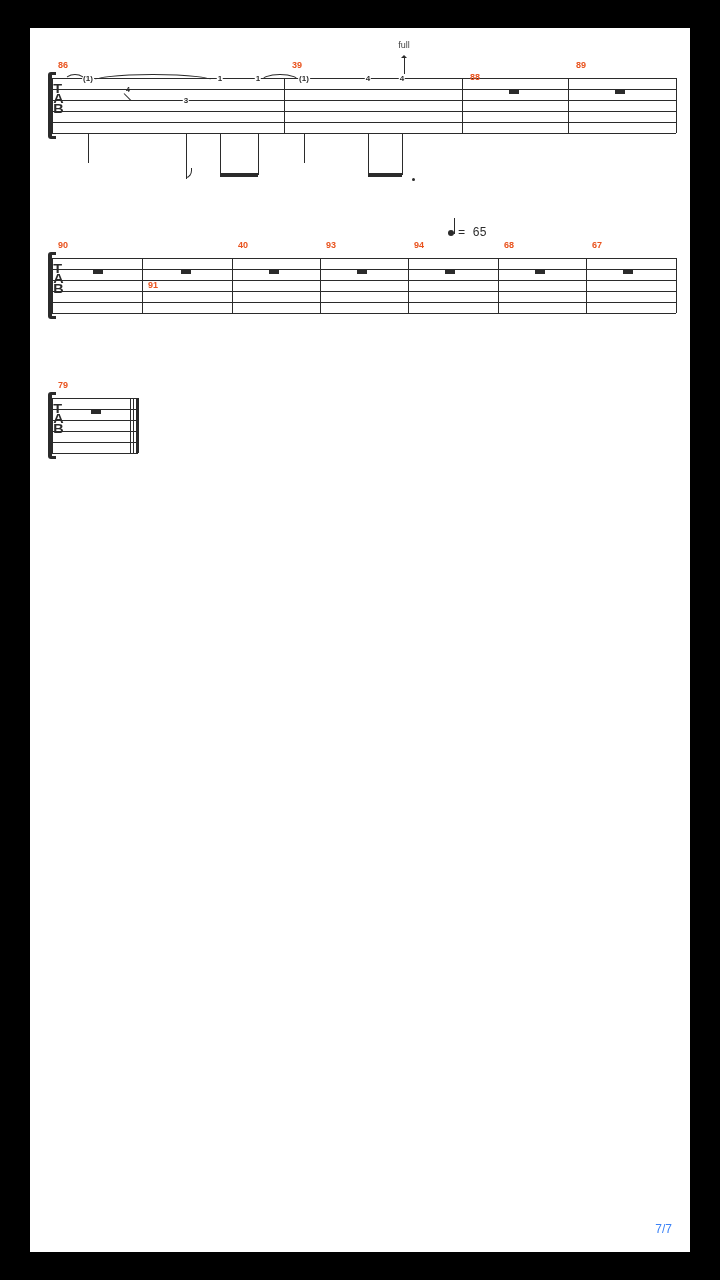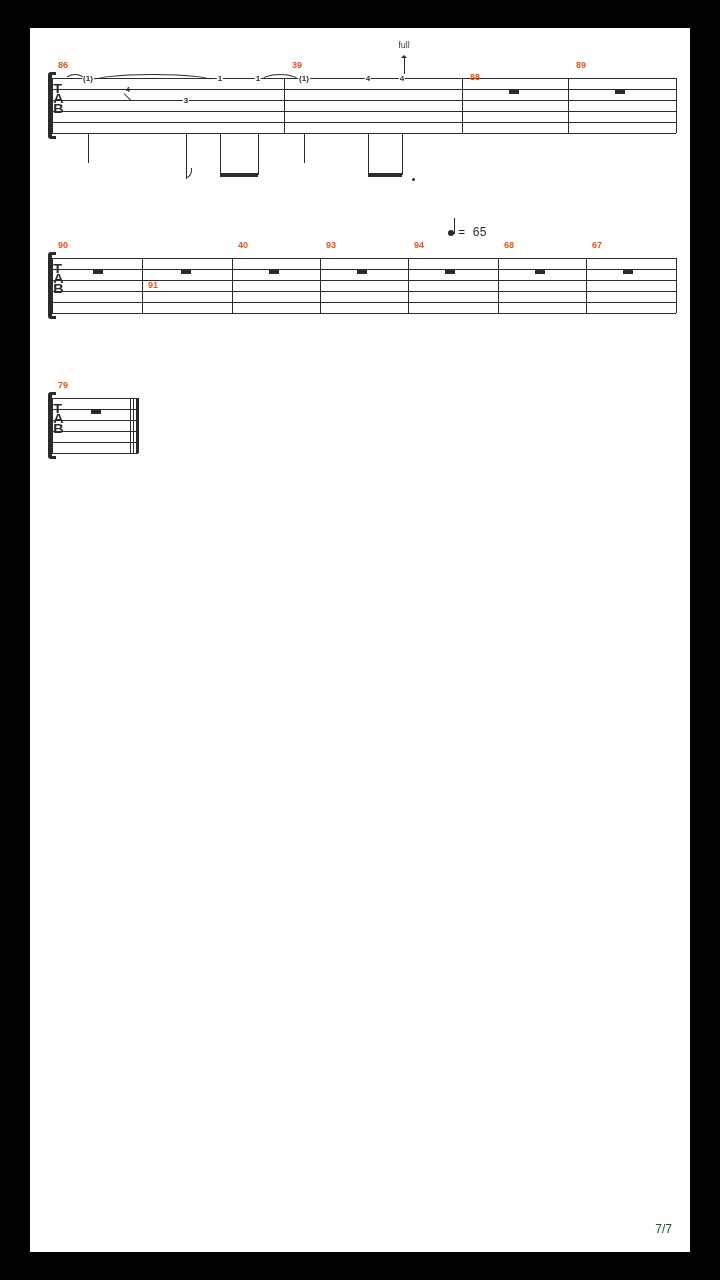--- a/index.html
+++ b/index.html
@@ -10,21 +10,21 @@
     top: 28px;
     width: 660px;
     height: 1224px;
     background: #fff;
   }
   .page-num {
     position: absolute;
     right: 18px;
     bottom: 16px;
     font: 12px Arial, sans-serif;
-    color: #14532d;
+    color: #3b82f6;
   }
 
   
   .system {
     position: absolute;
   }
   .staff {
     position: absolute;
     left: 0;
     width: 100%;

